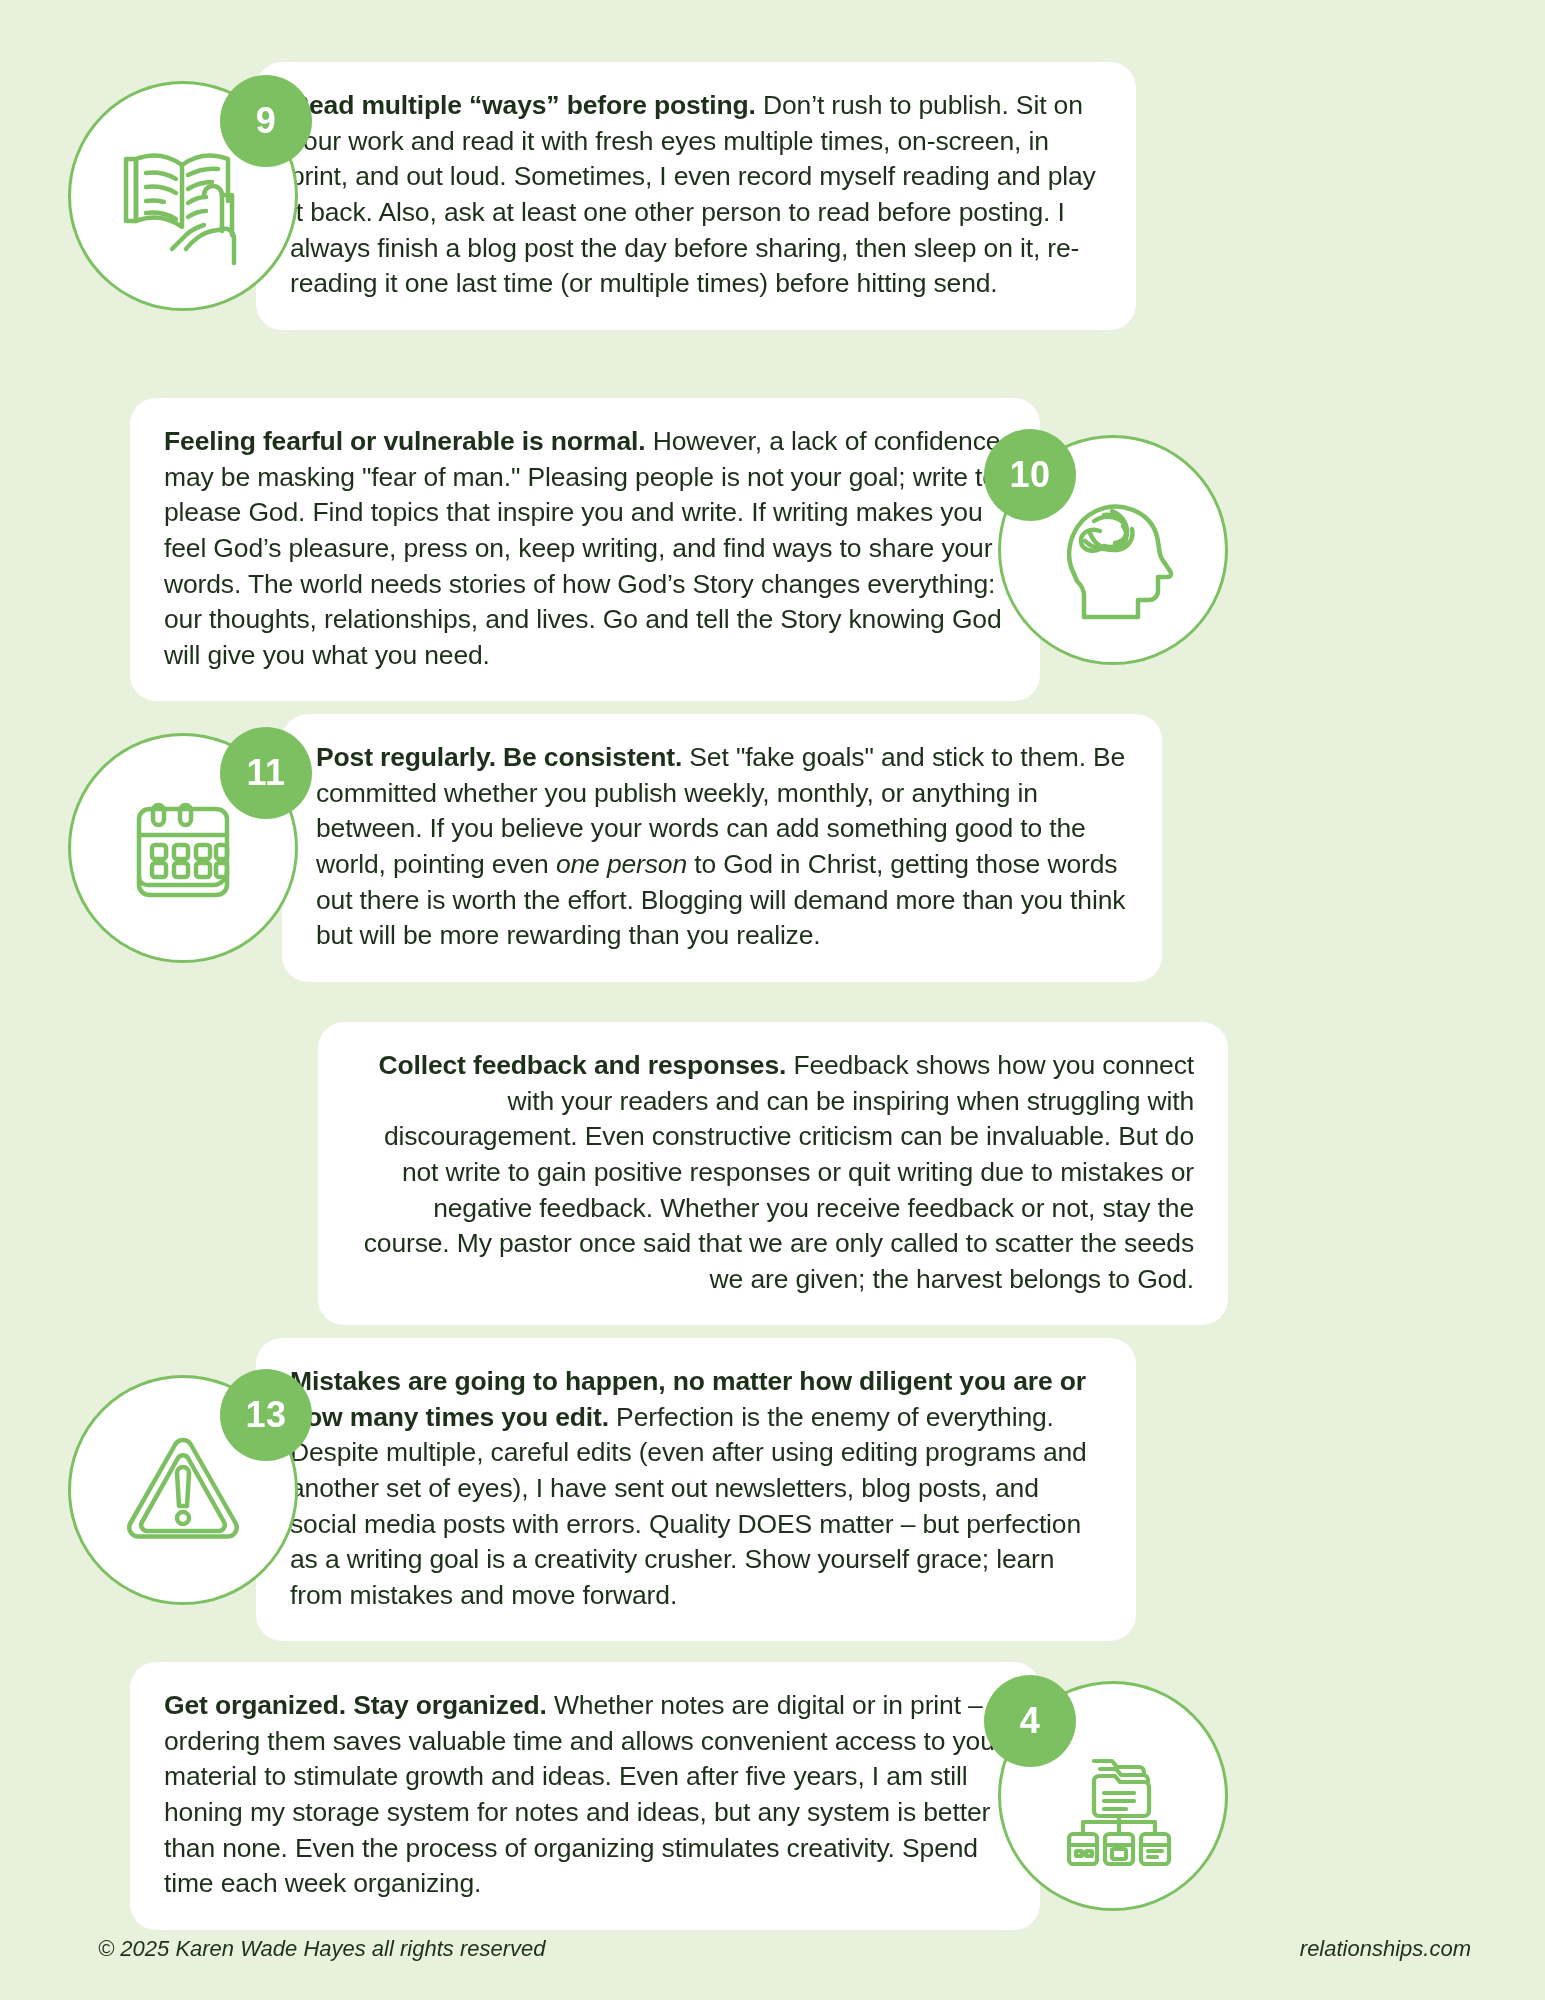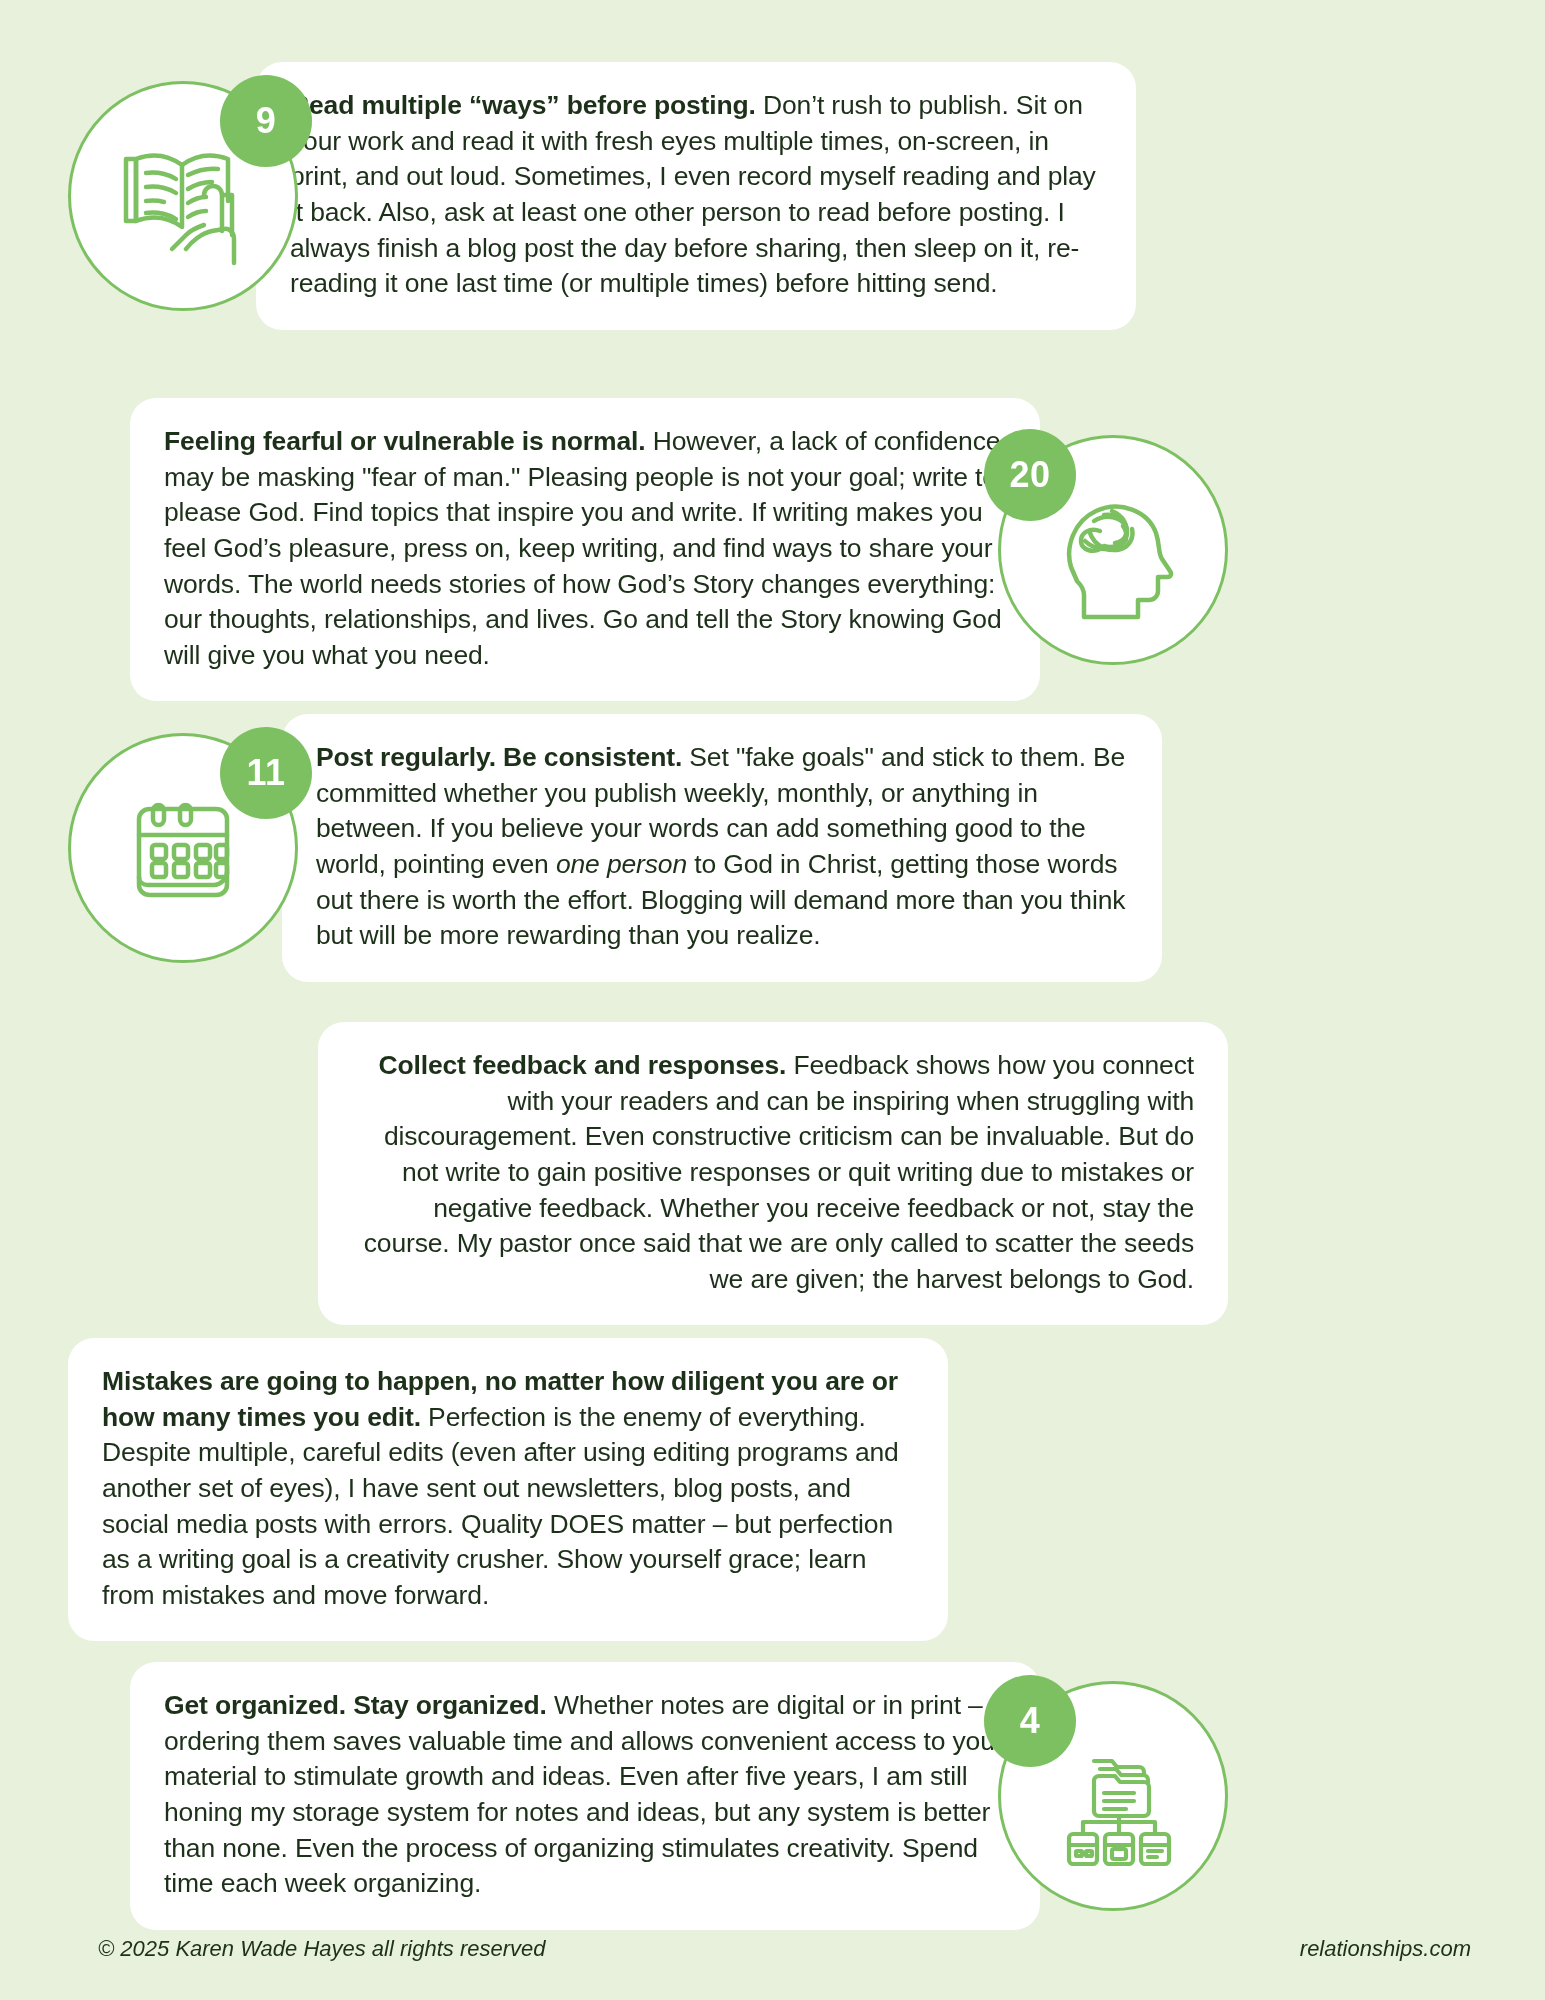--- a/index.html
+++ b/index.html
@@ -149,21 +149,21 @@
           <path d="M33 92 C27 72 36 46 58 36 C82 25 110 36 118 58 C122 70 120 78 124 84 l8 12 c2 3 1 6 -3 6 h-9 v14 c0 5 -4 9 -9 9 h-11 v17 H46 v-22 c0 -6 -3 -10 -7 -14 z"></path>
           <path d="M62 56 c-10 -4 -20 2 -19 11 c1 8 12 11 19 7"></path>
           <path d="M56 46 c12 -8 28 -4 32 6 c3 8 -3 15 -11 16"></path>
           <path d="M47 66 c8 8 24 11 34 5 c8 -5 9 -14 4 -20"></path>
           <path d="M66 40 c14 -2 24 8 23 19 c-1 9 -10 15 -19 14"></path>
           <path d="M52 58 c4 12 18 20 31 16 c9 -3 13 -12 11 -20"></path>
           <path d="M74 36 c11 4 17 15 14 25 c-3 9 -13 13 -22 10"></path>
           <path d="M60 72 c10 4 22 1 28 -7"></path>
         </svg>
       </div>
-      <div class="num-badge">20</div>
+      <div class="num-badge">10</div>
     </div>
     <div class="card" style="width:910px;">
       <div class="card-text">
         <b>Feeling fearful or vulnerable is normal.</b><span> However, a lack of confidence may be masking "fear of man." Pleasing people is not your goal; write to please God. Find topics that inspire you and write. If writing makes you feel God’s pleasure, press on, keep writing, and find ways to share your words. The world needs stories of how God’s Story changes everything: our thoughts, relationships, and lives. Go and tell the Story knowing God will give you what you need.</span>
       </div>
     </div>
   </div>
 
   <div class="row icon-left" style="left:68px; top:714px; width:1110px;gap:26px;">
     <div class="icon-wrap">
@@ -195,20 +195,31 @@
 
   <div class="row icon-right" style="left:88px; top:1022px; width:1140px;">
     <div class="card" style="width:910px;text-align:right;">
       <div class="card-text">
         <b>Collect feedback and responses.</b><span> Feedback shows how you connect with your readers and can be inspiring when struggling with discouragement. Even constructive criticism can be invaluable. But do not write to gain positive responses or quit writing due to mistakes or negative feedback. Whether you receive feedback or not, stay the course. My pastor once said that we are only called to scatter the seeds we are given; the harvest belongs to God.</span>
       </div>
     </div>
   </div>
 
   <div class="row icon-left" style="left:68px; top:1338px; width:1110px;">
+    <div class="icon-wrap">
+      <div class="icon-circle">
+        <svg width="150" height="150" viewBox="0 0 150 150" fill="none" stroke="#7cc061" stroke-width="4.5" stroke-linecap="round" stroke-linejoin="round">
+          <path d="M67.5 29 a9 9 0 0 1 15 0 l45 79 a9 9 0 0 1 -7.5 13.5 H30 a9 9 0 0 1 -7.5 -13.5 z"></path>
+          <path d="M70 43 a6 6 0 0 1 10 0 l36 64 a6 6 0 0 1 -5 9 H39 a6 6 0 0 1 -5 -9 z"></path>
+          <path d="M69 58 a6 6 0 0 1 12 0 l-2 33 h-8 z"></path>
+          <circle cx="75" cy="103" r="6"></circle>
+        </svg>
+      </div>
+      <div class="num-badge">13</div>
+    </div>
     <div class="card" style="width:880px;">
       <div class="card-text">
         <b>Mistakes are going to happen, no matter how diligent you are or how many times you edit.</b><span> Perfection is the enemy of everything. Despite multiple, careful edits (even after using editing programs and another set of eyes), I have sent out newsletters, blog posts, and social media posts with errors. Quality DOES matter – but perfection as a writing goal is a creativity crusher. Show yourself grace; learn from mistakes and move forward.</span>
       </div>
     </div>
   </div>
 
   <div class="row icon-right" style="left:88px; top:1662px; width:1140px;">
     <div class="icon-wrap">
       <div class="icon-circle">

